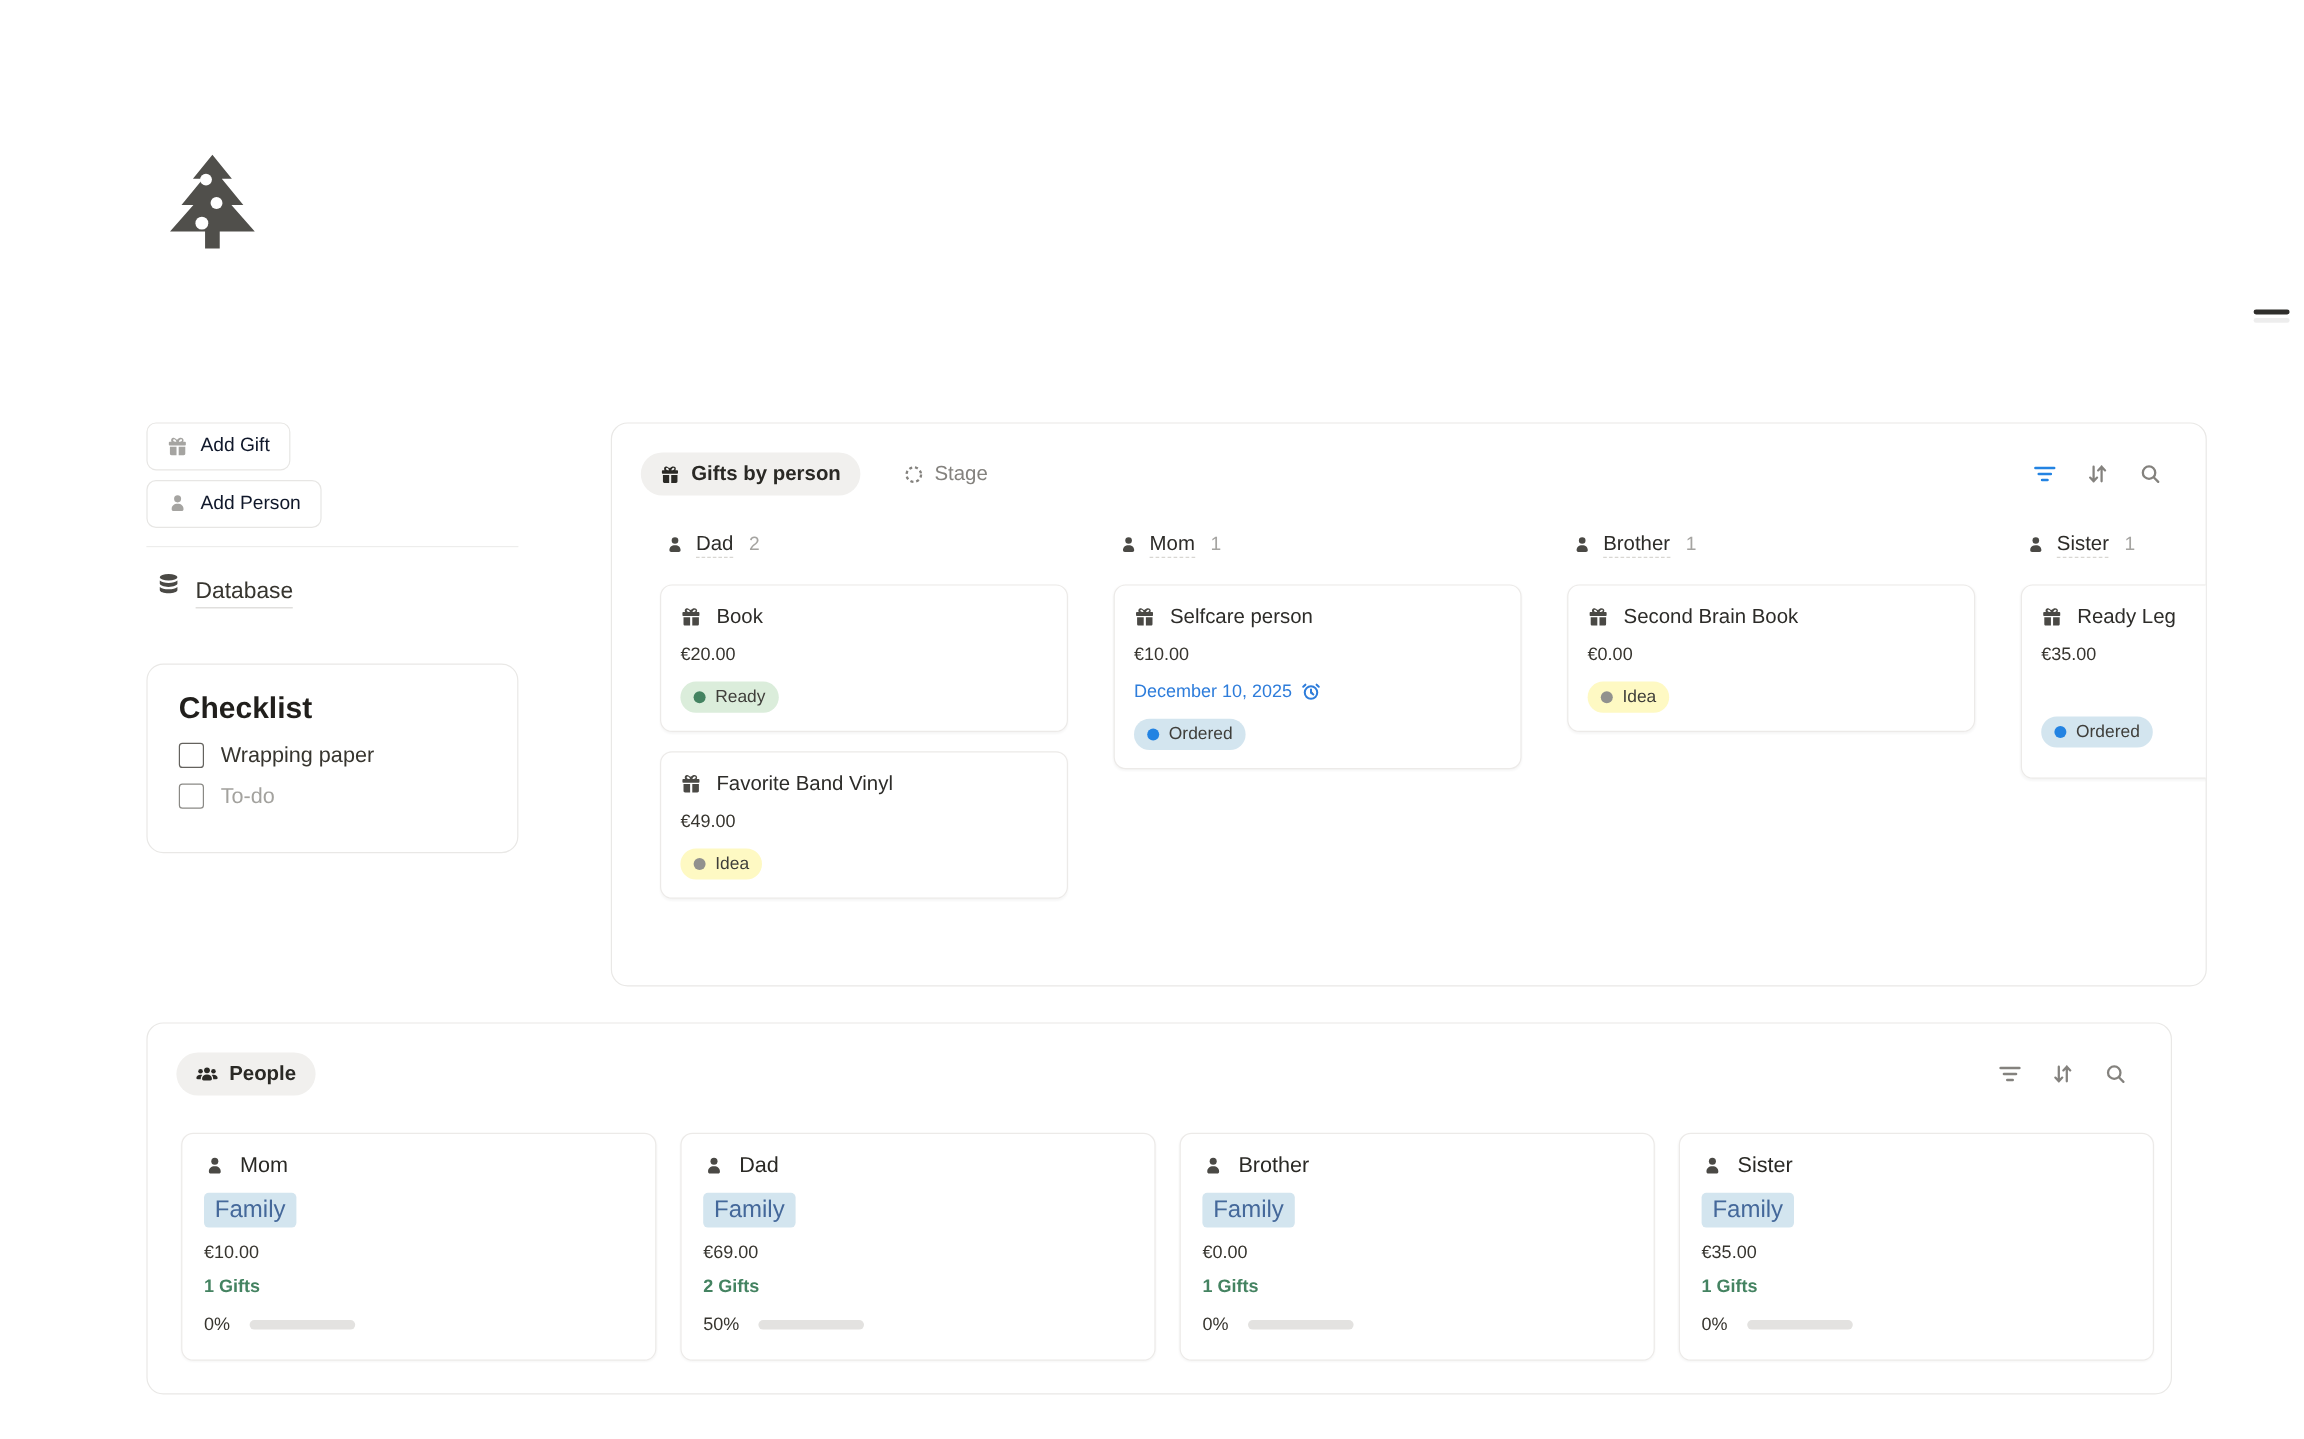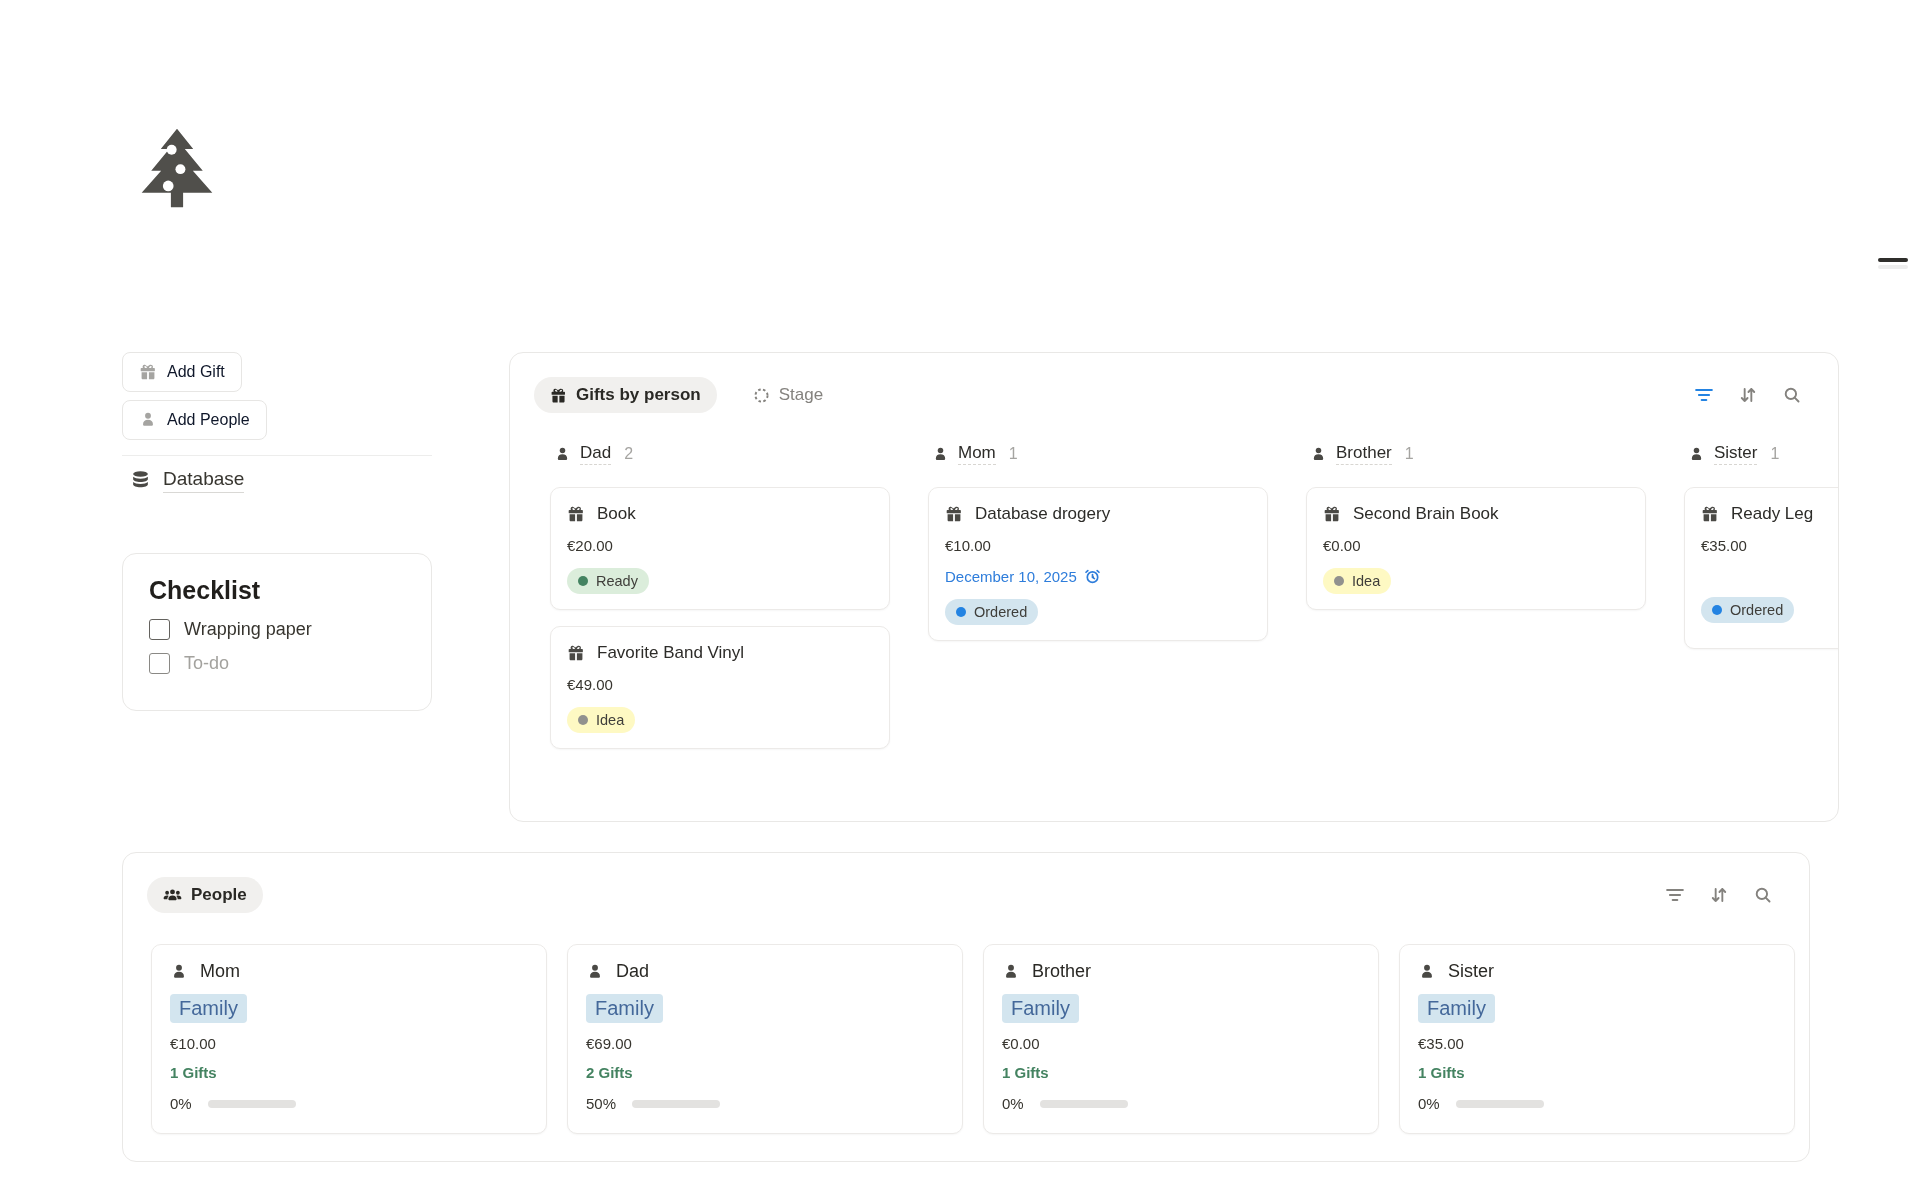--- a/index.html
+++ b/index.html
@@ -15,21 +15,21 @@
   
   .btn { position:absolute; display:inline-flex; align-items:center; gap:10px;
          border:1px solid #e7e6e4; border-radius:8px; background:#fff; padding:0 16px;
          height:40px; font-size:16px; color:#0f172a; cursor:pointer; }
   .btn svg { flex:0 0 auto; }
   #add-gift { left:122px; top:352px; }
   #add-person { left:122px; top:400px; }
   .rail-divider { position:absolute; left:122px; top:455px; width:310px; height:1px; background:#ededec; }
   .db-link { position:absolute; left:130px; top:468px; display:inline-flex; align-items:center; gap:12px;
              font-size:19px; font-weight:500; color:#37352f; cursor:pointer; }
-  .db-link .label { border-bottom:1px solid #d9d8d5; padding-bottom:2px; }
+  .db-link .label { border-bottom:1px solid #d9d8d5; padding-bottom:2px;margin-top:14px; }
 
   .checklist-card { position:absolute; left:122px; top:553px; width:310px; height:158px;
                     border:1px solid #e9e8e6; border-radius:14px; background:#fff; padding:22px 26px; }
   .checklist-title { font-size:25px; font-weight:700; color:#211f1c; margin-bottom:14px; }
   .check-row { display:flex; align-items:center; gap:14px; margin-bottom:13px; cursor:pointer; }
   .checkbox { width:21px; height:21px; border:1.6px solid #64625e; border-radius:3px; background:#fff; flex:0 0 auto; }
   .check-row.muted .checkbox { border-color:#8a8985; }
   .check-label { font-size:18px; color:#37352f; }
   .check-row.muted .check-label { color:#a3a29e; }
 
@@ -151,21 +151,21 @@
         </svg>
       </span>
     <span>Add Gift</span>
   </button>
   <button class="btn" id="add-person">
     <span class="icon-gray">
         <svg width="18" height="18" viewBox="0 0 16 16">
           <use href="#i-person"></use>
         </svg>
       </span>
-    <span>Add People</span>
+    <span>Add Person</span>
   </button>
   <div class="rail-divider"></div>
   <div class="db-link">
     <span class="icon-dark">
         <svg width="21" height="21" viewBox="0 0 16 16">
           <use href="#i-database"></use>
         </svg>
       </span>
     <span class="label">Database</span>
   </div>
@@ -273,21 +273,21 @@
           <span class="col-name">Mom</span>
           <span class="col-count">1</span>
         </div>
         <div class="gift-card">
           <div class="gift-title-row">
             <span class="icon-dark">
                 <svg width="18" height="18" viewBox="0 0 16 16">
                   <use href="#i-gift"></use>
                 </svg>
               </span>
-            <span class="gift-title">Database drogery</span>
+            <span class="gift-title">Selfcare person</span>
           </div>
           <div class="gift-price">€10.00</div>
           <div class="gift-date">
             <span>December 10, 2025</span>
             <span>
                 <svg width="17" height="17" viewBox="0 0 16 16">
                   <use href="#i-alarm"></use>
                 </svg>
               </span>
           </div>

